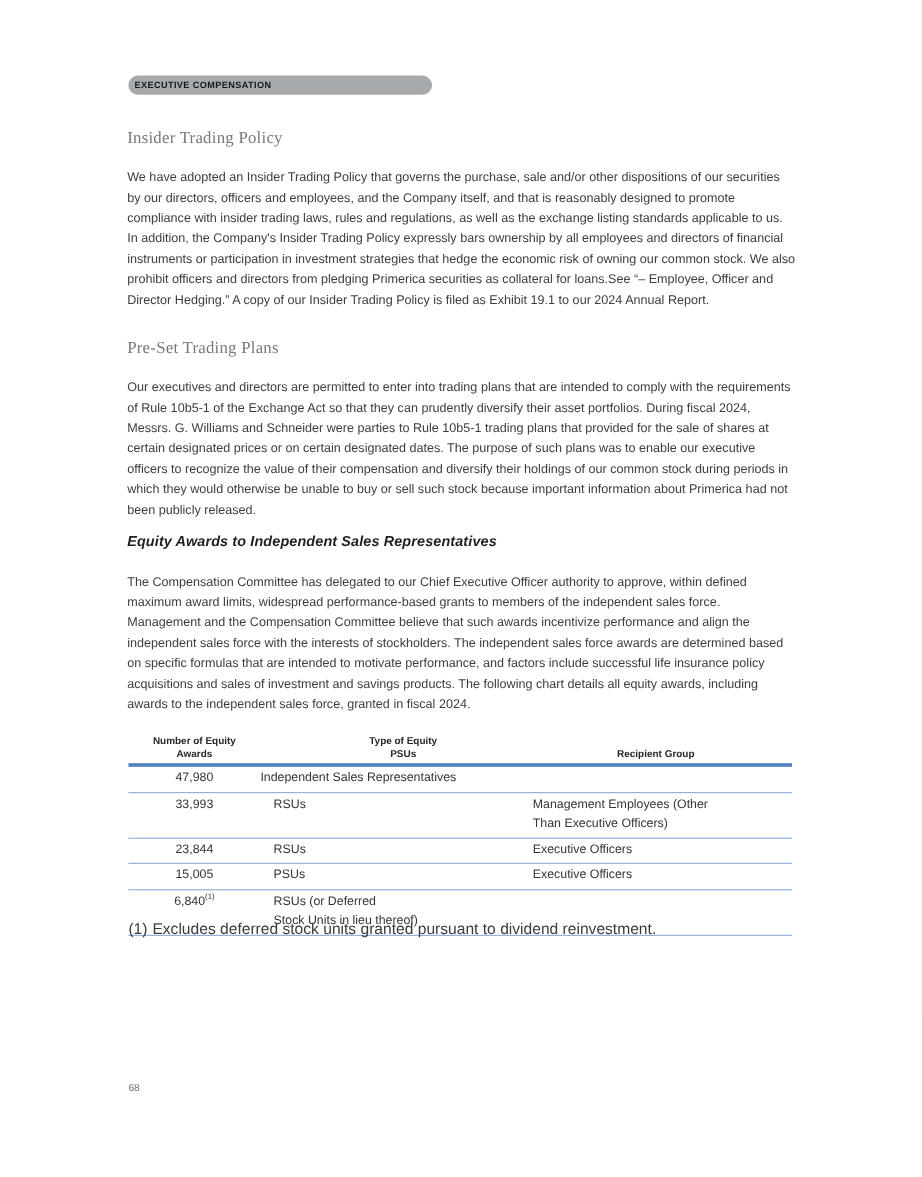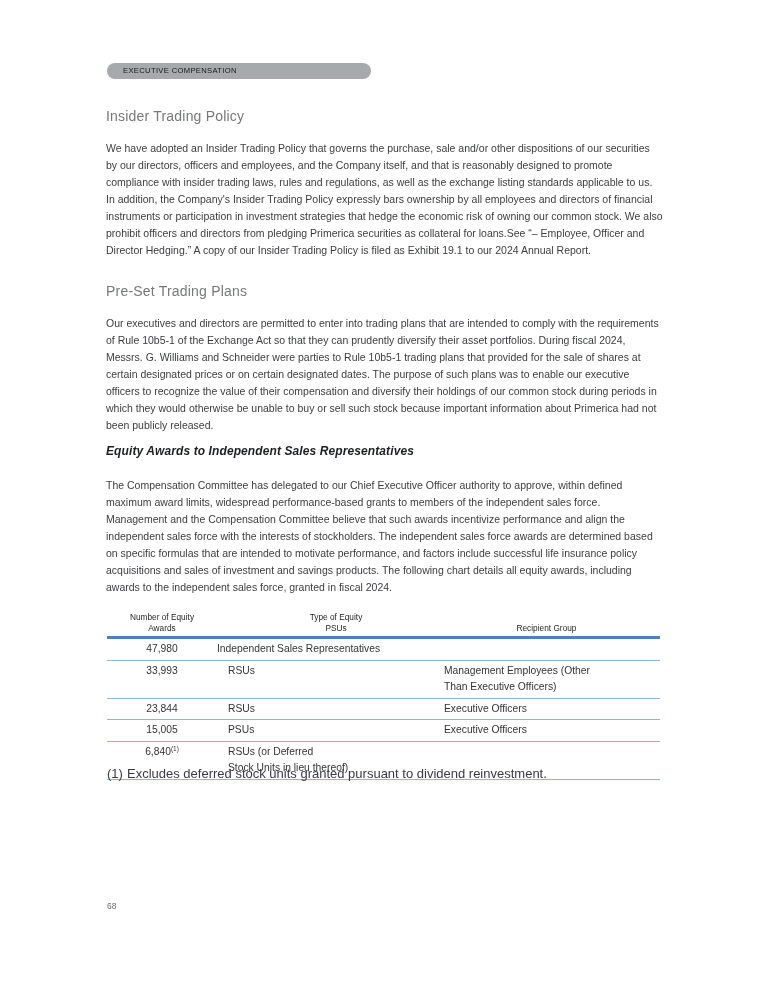--- a/index.html
+++ b/index.html
@@ -11,30 +11,31 @@
     color:#3c3d40;
     margin:0 auto;
     overflow:hidden;
   }
   .banner{
     position:absolute;left:107px;top:63px;
     width:248px;height:16px;
     background:var(--banner-bg,#a7aaac);
     border-radius:8px;
     line-height:16px;
-    padding-left:16px;
-    font-size:7.6px;font-weight:normal;
+    padding-left:5px;
+    font-size:7.6px;font-weight:bold;
     letter-spacing:.35px;
     color:#14171c;
   }
   .h-gray{
     position:absolute;left:106px;
     font-size:14px;font-weight:400;
     color:#77787c;
     letter-spacing:.2px;
+    font-family:Liberation Serif, serif;
   }
   .h1{top:108px;}
   .h2{top:283px;}
   .h-bold-italic{
     position:absolute;left:106px;top:444px;
     font-size:12px;font-weight:bold;font-style:italic;
     color:#1e1f21;
     letter-spacing:.1px;
   }
   .para{
@@ -47,21 +48,21 @@
   .p2{top:315px;}
   .p3{top:477px;}
 
   .equity-table{
     position:absolute;left:107px;top:612px;
     width:553px;
     font-size:10.3px;color:#333437;
   }
   .t-head{
     display:flex;align-items:flex-end;
-    font-size:8.3px;font-weight:normal;color:#262729;
+    font-size:8.3px;font-weight:bold;color:#262729;
     border-bottom:3px solid var(--rule-heavy,#4f81bd);
     padding-bottom:2px;
     line-height:11px;
     text-align:center;
     white-space:pre-line;
   }
   .t-row{
     display:flex;
     border-bottom:1px solid var(--rule-light,#95b3d7);
     padding:2px 0 2px 0;

